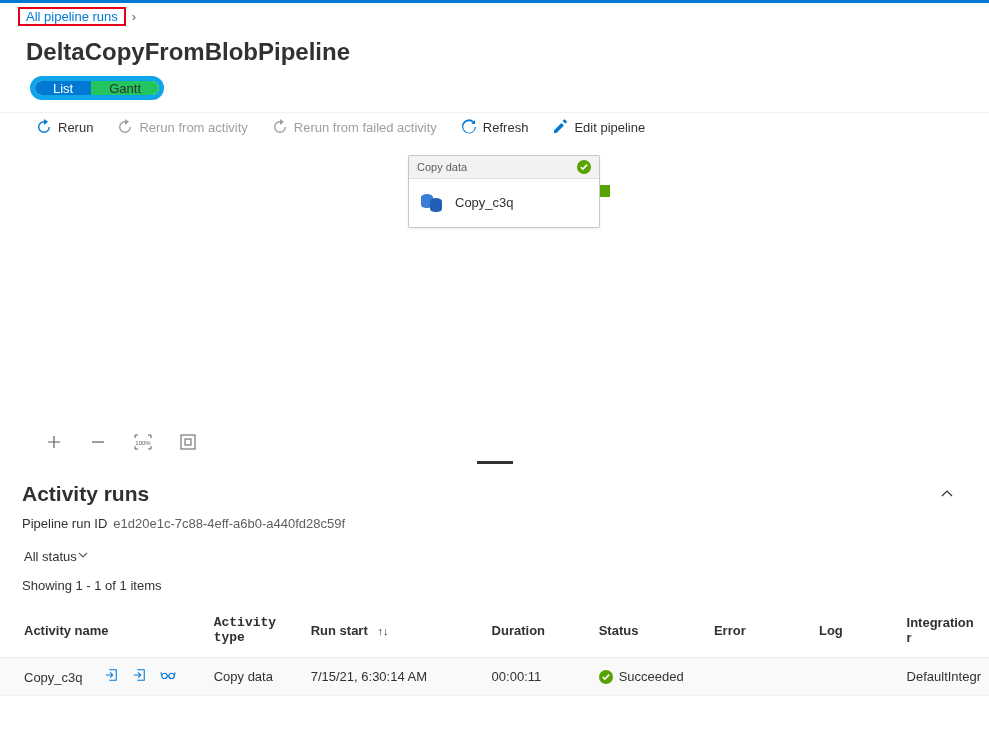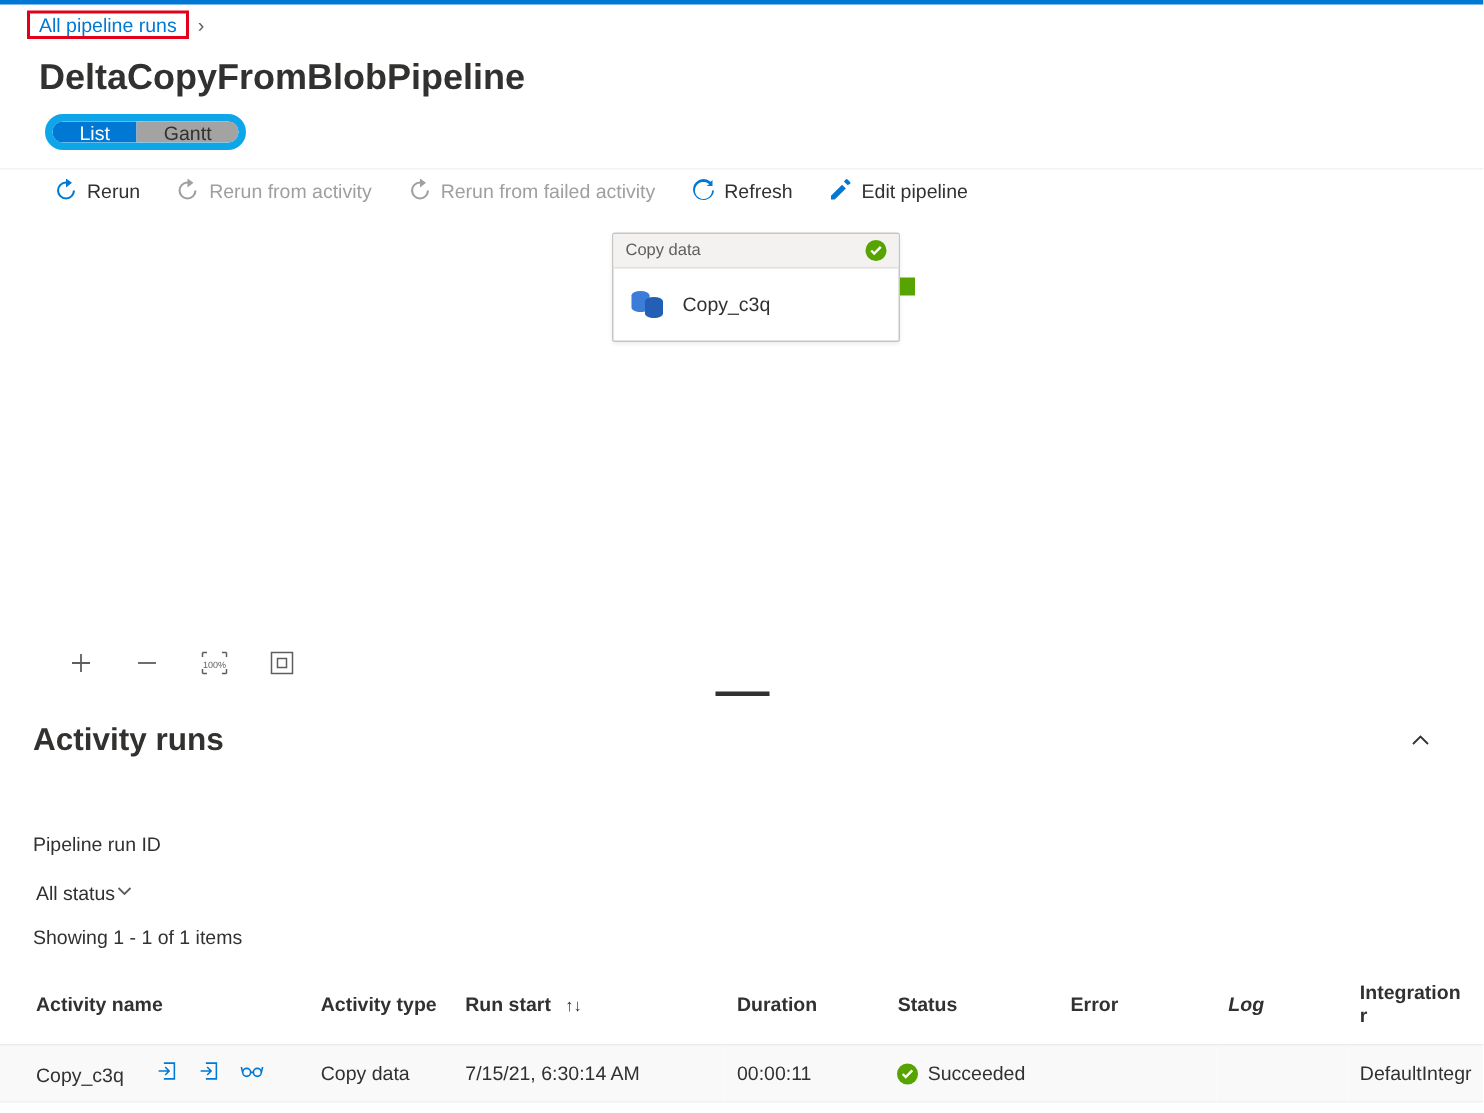--- a/index.html
+++ b/index.html
@@ -49,21 +49,21 @@
       height: 24px;
     }
     .view-toggle-item {
       padding: 3px 18px;
       font-size: 13px;
       cursor: pointer;
       display: flex;
       align-items: center;
     }
     .view-toggle-item.active { background: #0078d4; color: #fff; }
-    .view-toggle-item.inactive { background: #a3a3a3; color: #323130; }
+    .view-toggle-item.inactive { background: #22c55e; color: #323130; }
     .toolbar {
       display: flex;
       align-items: center;
       gap: 24px;
       padding: 6px 0 6px 36px;
       border-top: 1px solid #f3f2f1;
     }
     .toolbar-item {
       display: flex;
       align-items: center;
@@ -150,21 +150,20 @@
       align-items: center;
       justify-content: space-between;
       padding: 12px 34px 6px 22px;
     }
     .section-title { font-size: 21px; font-weight: 600; }
     .run-id-line {
       padding: 4px 0 14px 22px;
       font-size: 13px;
       display:flex;
       gap:6px;
-      margin-top:39px;
     }
     .run-id-label { font-weight: 400; color: #323130; }
     .run-id-value { color: #605e5c; }
     .filter-row { padding: 4px 0 14px 24px; }
     .filter-dropdown {
       display: inline-flex;
       align-items: flex-start;
       gap: 0;
       cursor: pointer;
     }
@@ -185,26 +184,26 @@
       padding: 10px 8px;
       border-bottom: 1px solid #f3f2f1;
       background: #f9f9f9;
       font-size: 13px;
     }
     .table tbody td:first-child { padding-left: 24px; }
     .sort-arrows { font-size: 11px; color: #323130; padding-left: 6px;}
     .row-icons { display: inline-flex; gap: 14px; margin-left: 18px; color: #0078d4; }
     .status-cell { display: flex; align-items: center; gap: 6px; }
     .col-activity-name { width: 210px; }
-    .col-activity-type { width: 98px; }
+    .col-activity-type { width: 98px; font-family: Liberation Mono, monospace; }
     .col-run-start { width: 187px; }
     .col-duration { width: 109px; margin-left: 20px; }
     .col-status { width: 116px; }
     .col-error { width: 108px; }
-    .col-log { width: 90px; font-style: italic; }
+    .col-log { width: 90px; }
     .col-integration { }
     .collapse-toggle { cursor: pointer; }
     svg { display: block; }
   </style>
 </head>
 <body>
 
 
 
 <div class="top-blue-bar"></div>
@@ -322,20 +321,21 @@
   <span class="section-title">Activity runs</span>
   <span class="collapse-toggle">
     <svg width="16" height="16" viewBox="0 0 16 16">
         <path d="M3 10l5-5 5 5" stroke="#323130" stroke-width="1.2" fill="none"></path>
       </svg>
   </span>
 </div>
 
 <div class="run-id-line">
   <span class="run-id-label">Pipeline run ID</span>
+  <span class="run-id-value">e1d20e1c-7c88-4eff-a6b0-a440fd28c59f</span>
 </div>
 
 <div class="filter-row">
   <span class="filter-dropdown">
     <span>All status</span>
     <span>
       <svg width="12" height="12" viewBox="0 0 12 12">
           <path d="M2 4l4 4 4-4" stroke="#605e5c" stroke-width="1.2" fill="none"></path>
         </svg>
     </span>

